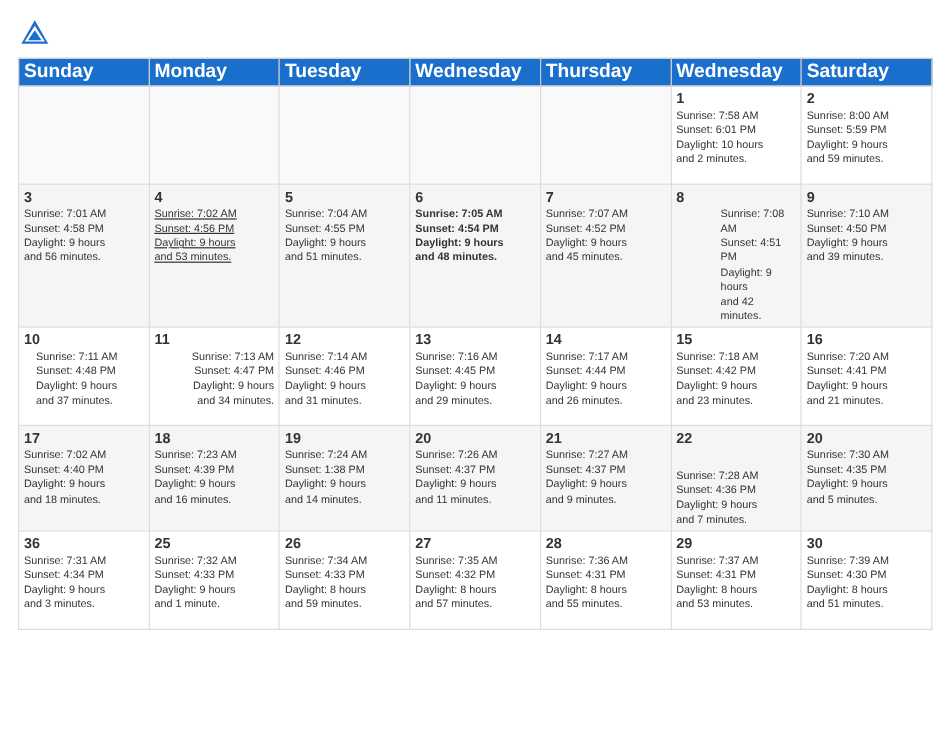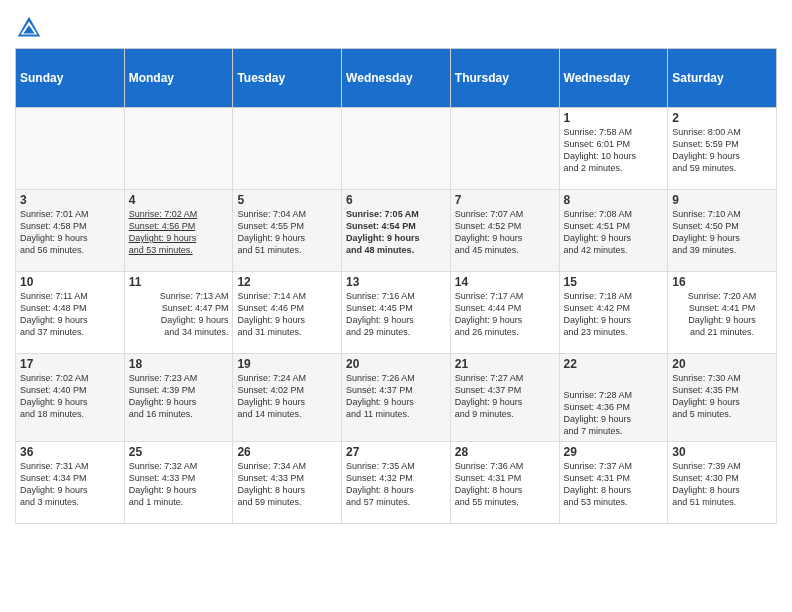--- a/index.html
+++ b/index.html
@@ -59,23 +59,23 @@
       color: #555;
     }
     table {
       width: 100%;
       border-collapse: collapse;
       table-layout: fixed;
     }
     thead tr th {
       background-color: #1a6fcc;
       color: #fff;
-      font-size: 12px;
-      font-weight: bold;
-      padding: 22px 4px;
+      font-size: 16px;
+      font-weight: bold;
+      padding: 2px 4px;
       text-align: left;
       border: 1px solid #ccc;
     }
     tbody tr td {
       border: 1px solid #ddd;
       vertical-align: top;
       padding: 3px 4px;
       font-size: 9.5px;
       color: #333;
       height: 82px;
@@ -187,37 +187,37 @@
           </td>
           <td>
             <span class="day-number">7</span>
             <div class="day-info" style="white-space: pre-line;">Sunrise: 7:07 AM
 Sunset: 4:52 PM
 Daylight: 9 hours
 and 45 minutes.</div>
           </td>
           <td>
             <span class="day-number">8</span>
-            <div class="day-info" style="white-space: pre-line;">Sunrise: 7:08 AM
+            <div class="day-info" style="white-space: pre-line; margin-left: 37px;">Sunrise: 7:08 AM
 Sunset: 4:51 PM
 Daylight: 9 hours
 and 42 minutes.</div>
           </td>
           <td>
             <span class="day-number">9</span>
             <div class="day-info" style="white-space: pre-line;">Sunrise: 7:10 AM
 Sunset: 4:50 PM
 Daylight: 9 hours
 and 39 minutes.</div>
           </td>
         </tr>
         <tr>
           <td>
             <span class="day-number">10</span>
-            <div class="day-info" style="white-space: pre-line;">Sunrise: 7:11 AM
+            <div class="day-info" style="white-space: pre-line; margin-left: 10px;">Sunrise: 7:11 AM
 Sunset: 4:48 PM
 Daylight: 9 hours
 and 37 minutes.</div>
           </td>
           <td>
             <span class="day-number">11</span>
             <div class="day-info" style="white-space: pre-line; text-align: right;">Sunrise: 7:13 AM
 Sunset: 4:47 PM
 Daylight: 9 hours
 and 34 minutes.</div>
@@ -245,21 +245,21 @@
           </td>
           <td>
             <span class="day-number">15</span>
             <div class="day-info" style="white-space: pre-line;">Sunrise: 7:18 AM
 Sunset: 4:42 PM
 Daylight: 9 hours
 and 23 minutes.</div>
           </td>
           <td>
             <span class="day-number">16</span>
-            <div class="day-info" style="white-space: pre-line; text-align: center;">Sunrise: 7:20 AM
+            <div class="day-info" style="white-space: pre-line;">Sunrise: 7:20 AM
 Sunset: 4:41 PM
 Daylight: 9 hours
 and 21 minutes.</div>
           </td>
         </tr>
         <tr>
           <td>
             <span class="day-number">17</span>
             <div class="day-info" style="white-space: pre-line;">Sunrise: 7:02 AM
 Sunset: 4:40 PM
@@ -269,21 +269,21 @@
           <td>
             <span class="day-number">18</span>
             <div class="day-info" style="white-space: pre-line;">Sunrise: 7:23 AM
 Sunset: 4:39 PM
 Daylight: 9 hours
 and 16 minutes.</div>
           </td>
           <td>
             <span class="day-number">19</span>
             <div class="day-info" style="white-space: pre-line;">Sunrise: 7:24 AM
-Sunset: 4:02 PM
+Sunset: 1:38 PM
 Daylight: 9 hours
 and 14 minutes.</div>
           </td>
           <td>
             <span class="day-number">20</span>
             <div class="day-info" style="white-space: pre-line;">Sunrise: 7:26 AM
 Sunset: 4:37 PM
 Daylight: 9 hours
 and 11 minutes.</div>
           </td>

